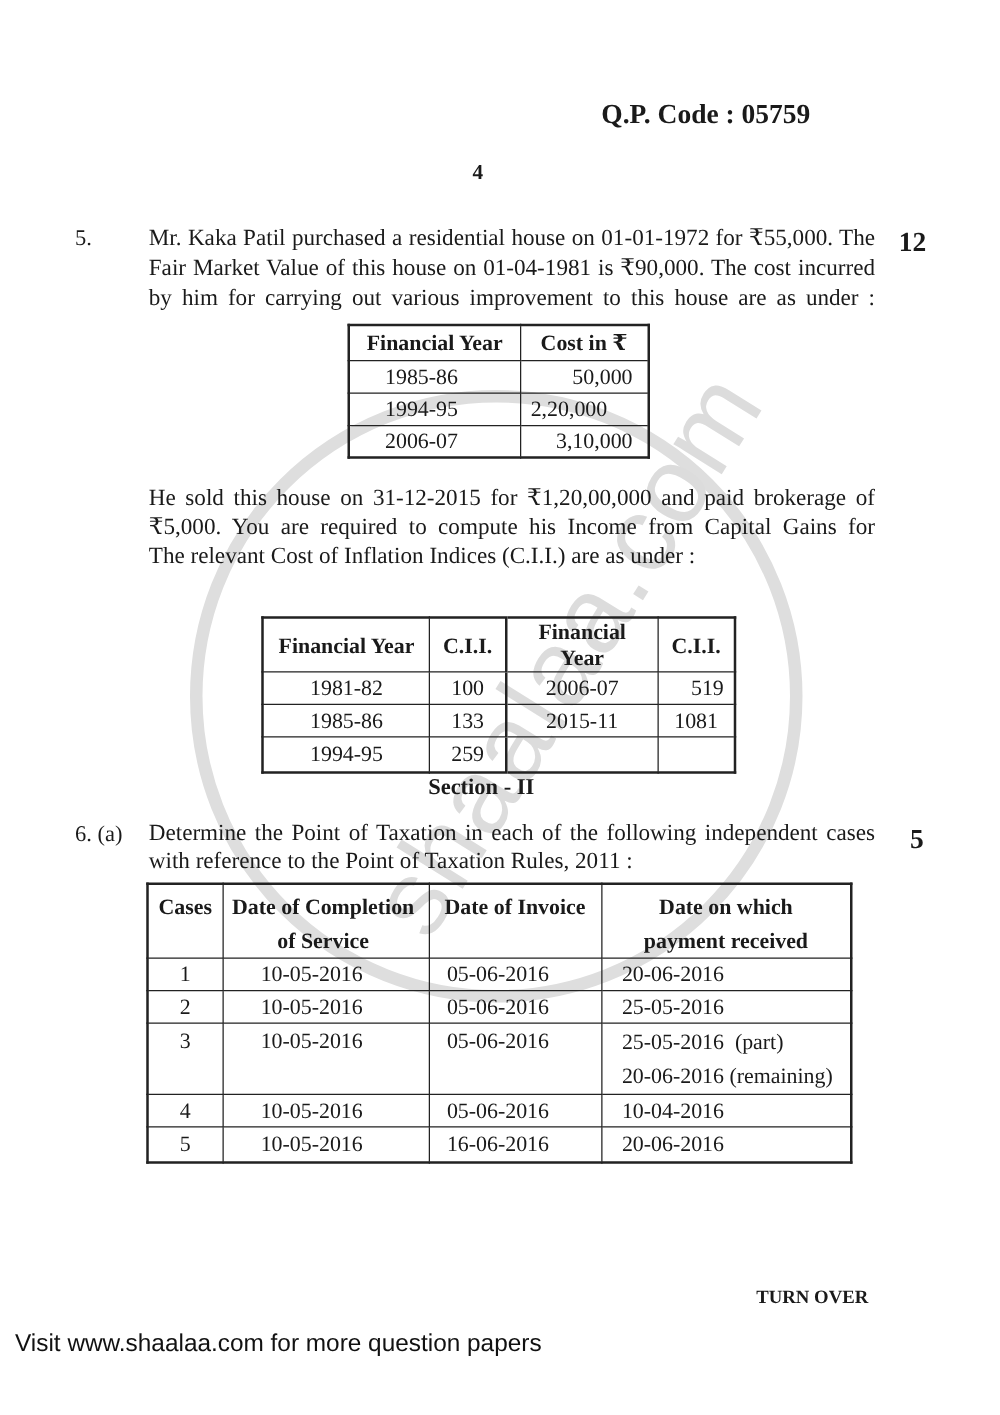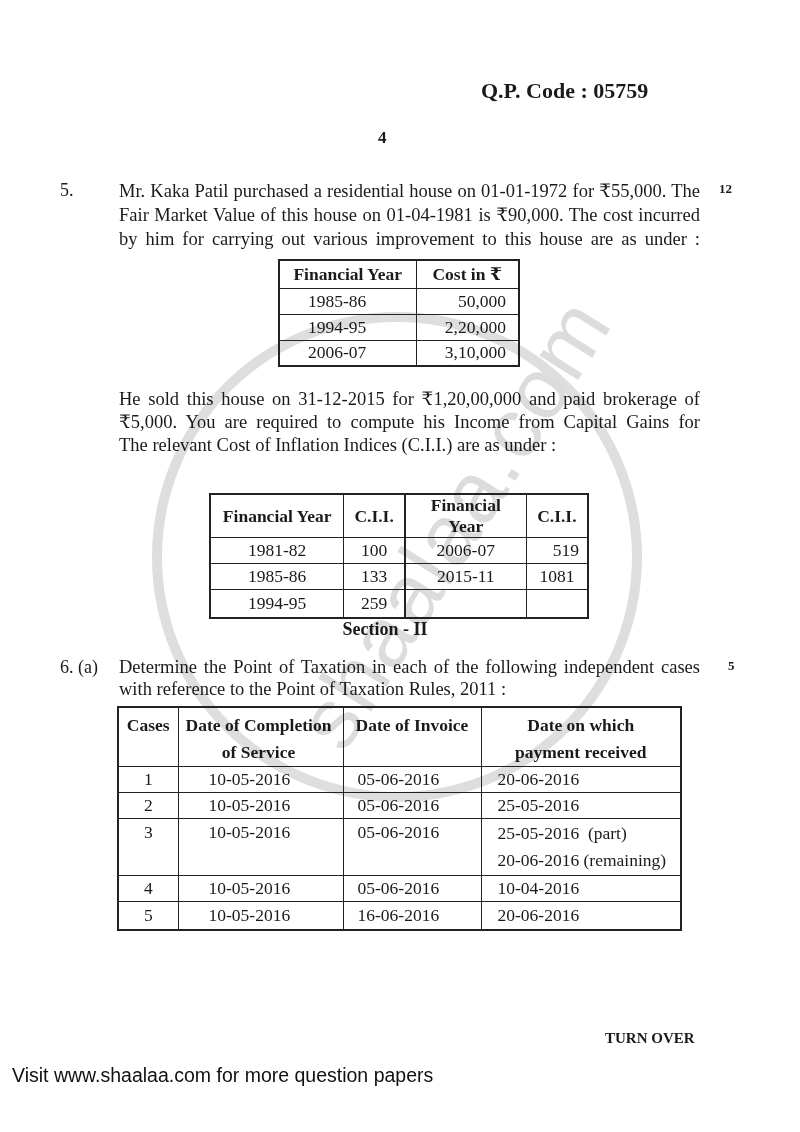--- a/index.html
+++ b/index.html
@@ -15,21 +15,21 @@
     font-family: "Liberation Sans", "DejaVu Sans", sans-serif; font-size: 86px; color: #dcdcdc;
     transform: rotate(-58deg); transform-origin: center; z-index: 0; letter-spacing: 2px;
   }
 
   .abs { position: absolute; z-index: 1; }
 
   .qp-code { left: 481px; top: 78px; font-size: 22px; font-weight: bold; }
   .page-num { left: 378px; top: 128px; font-size: 17px; font-weight: bold; }
 
   .qnum { font-size: 18px; }
-  .marks { font-size: 13px; font-weight: bold; }
+  .marks { font-size: 22px; font-weight: bold; }
 
   .para { font-size: 18.5px; line-height: 24px; text-align: justify; }
 
   table { border-collapse: collapse; font-size: 17.5px; }
   td, th { border: 1.5px solid #222; padding: 0 8px; height: 26px; }
   table.outer { border: 2px solid #222; }
   th { font-weight: bold; }
 
   .section-title { left: 0; width: 770px; text-align: center; top: 619px; font-size: 18px; font-weight: bold; }
 
@@ -59,21 +59,21 @@
       <tr>
     <th style="width:137px; text-align:center; height:28px;">Financial Year</th>
     <th style="text-align:center;">Cost in ₹</th>
   </tr>
   <tr>
     <td style="padding-left:28px;">1985-86</td>
     <td style="text-align:right; padding-right:12px;">50,000</td>
   </tr>
   <tr>
     <td style="padding-left:28px;">1994-95</td>
-    <td style="text-align:right; padding-right:12px;">2,20,000</td>
+    <td style="padding-right:12px;">2,20,000</td>
   </tr>
   <tr>
     <td style="padding-left:28px;">2006-07</td>
     <td style="text-align:right; padding-right:12px;">3,10,000</td>
   </tr>
 </tbody>
   </table>
 
 <div class="abs para" style="left:119px; top:388px; width:581px; line-height:23px;">
   <div style="text-align-last:justify;">He sold this house on 31-12-2015 for ₹1,20,00,000 and paid brokerage of</div>

